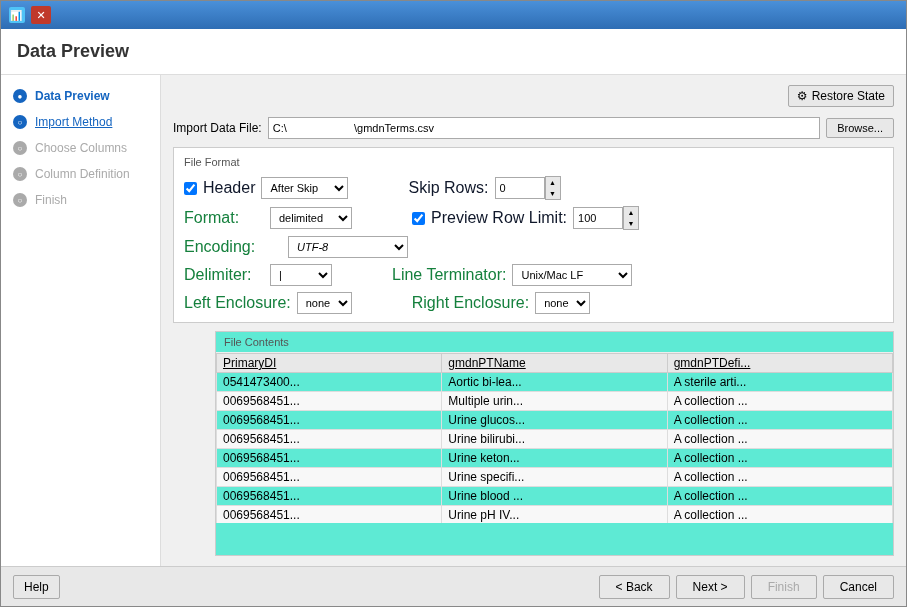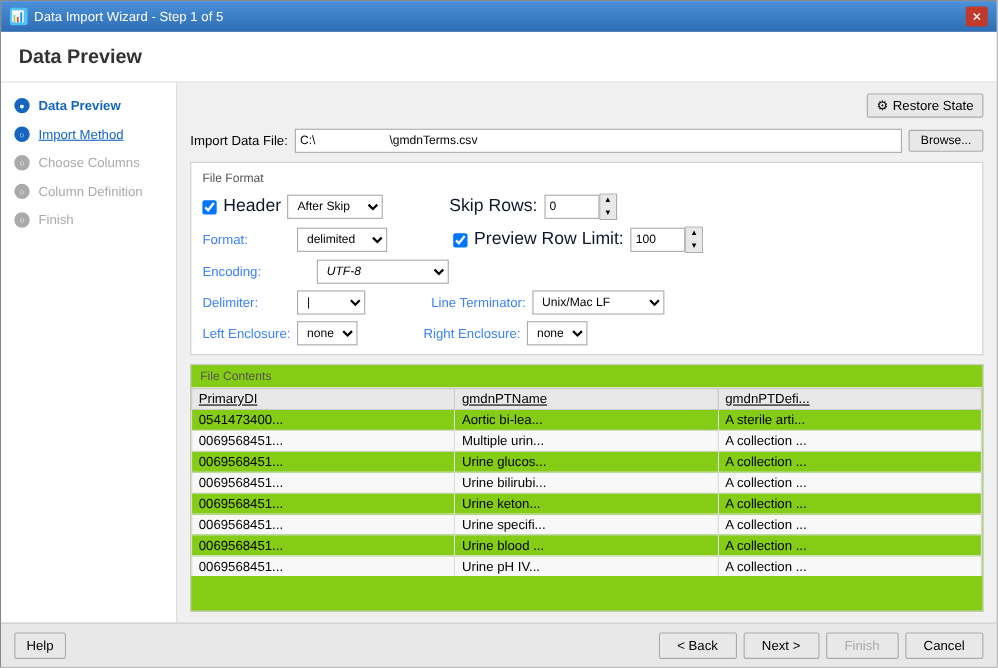--- a/index.html
+++ b/index.html
@@ -45,34 +45,34 @@
     
     .file-row { display: flex; align-items: center; gap: 6px; }
     .file-label { font-size: 12px; white-space: nowrap; }
     .file-input { flex: 1; height: 22px; border: 1px solid #aaa; padding: 2px 4px; background: white; font-size: 11px; }
     .browse-btn { padding: 3px 10px; background: #e8e8e8; border: 1px solid #aaa; cursor: pointer; font-size: 11px; border-radius: 2px; white-space: nowrap; }
     
     
     .section-box { border: 1px solid #ccc; padding: 8px 10px; background: white; }
     .section-title { font-size: 11px; color: #555; margin-bottom: 8px; }
     .form-row { display: flex; align-items: center; gap: 6px; }
-    .form-label { white-space: nowrap; font-size: 12px; color: #3b82f6; min-width: 80px; }
+    .form-label { white-space: nowrap; font-size: 16px; color: #15803d; min-width: 80px; }
     .form-label-sm { white-space: nowrap; font-size: 16px; color: #0f172a; }
     
     select { height: 22px; border: 1px solid #aaa; background: white; padding: 1px 4px; font-size: 11px; }
     input[type="text"] { height: 22px; border: 1px solid #aaa; padding: 1px 4px; font-size: 11px; }
     input[type="checkbox"] { margin: 0; }
     
     .spinner-group { display: flex; align-items: center; gap: 0; }
     .spinner-input { width: 50px; height: 22px; border: 1px solid #aaa; border-right: none; padding: 1px 4px; font-size: 11px; text-align: left; }
     .spinner-btns { display: flex; flex-direction: column; border: 1px solid #aaa; }
     .spinner-btn { width: 14px; height: 11px; background: #e8e8e8; font-size: 7px; display: flex; align-items: center; justify-content: center; cursor: pointer; border: none; padding: 0; }
     
     
-    .file-contents-box { border: 1px solid #ccc; background: #84cc16; flex: 1; min-height: 180px; }
+    .file-contents-box { border: 1px solid #ccc; background: #5eead4; flex: 1; min-height: 180px; margin-left: 42px; }
     .file-contents-title { font-size: 11px; color: #555; padding: 4px 8px; border-bottom: 1px solid #eee; }
     .table-container { overflow: auto; height: 170px; position: relative; }
     
     table { width: 100%; border-collapse: collapse; font-size: 11px; }
     th { background: #e8e8e8; border: 1px solid #ccc; padding: 2px 6px; text-align: left; font-weight: normal; white-space: nowrap; min-width: 120px; text-decoration: underline; }
     td { border: 1px solid #ddd; padding: 2px 6px; white-space: nowrap; overflow: hidden; text-overflow: ellipsis; max-width: 140px; }
     tr:nth-child(even) { background: #f8f8f8; }
     
     
     .table-container::-webkit-scrollbar { width: 12px; height: 12px; }
@@ -87,21 +87,20 @@
     .btn.primary { background: #e8e8e8; border: 1px solid #aaa; }
     .btn-help { padding: 4px 10px; border: 1px solid #aaa; background: #e8e8e8; cursor: pointer; font-size: 12px; border-radius: 2px; }
   </style>
 </head>
 <body>
 
 <div class="window">
 
   <div class="title-bar">
     <div class="title-bar-icon">📊</div>
-    <span class="title-bar-text">Data Import Wizard - Step 1 of 5</span>
     <div class="title-bar-close">✕</div>
   </div>
 
   <div class="content">
 
     <div class="page-header">
       <div class="page-title">Data Preview</div>
     </div>
 
     <div class="main-area">

